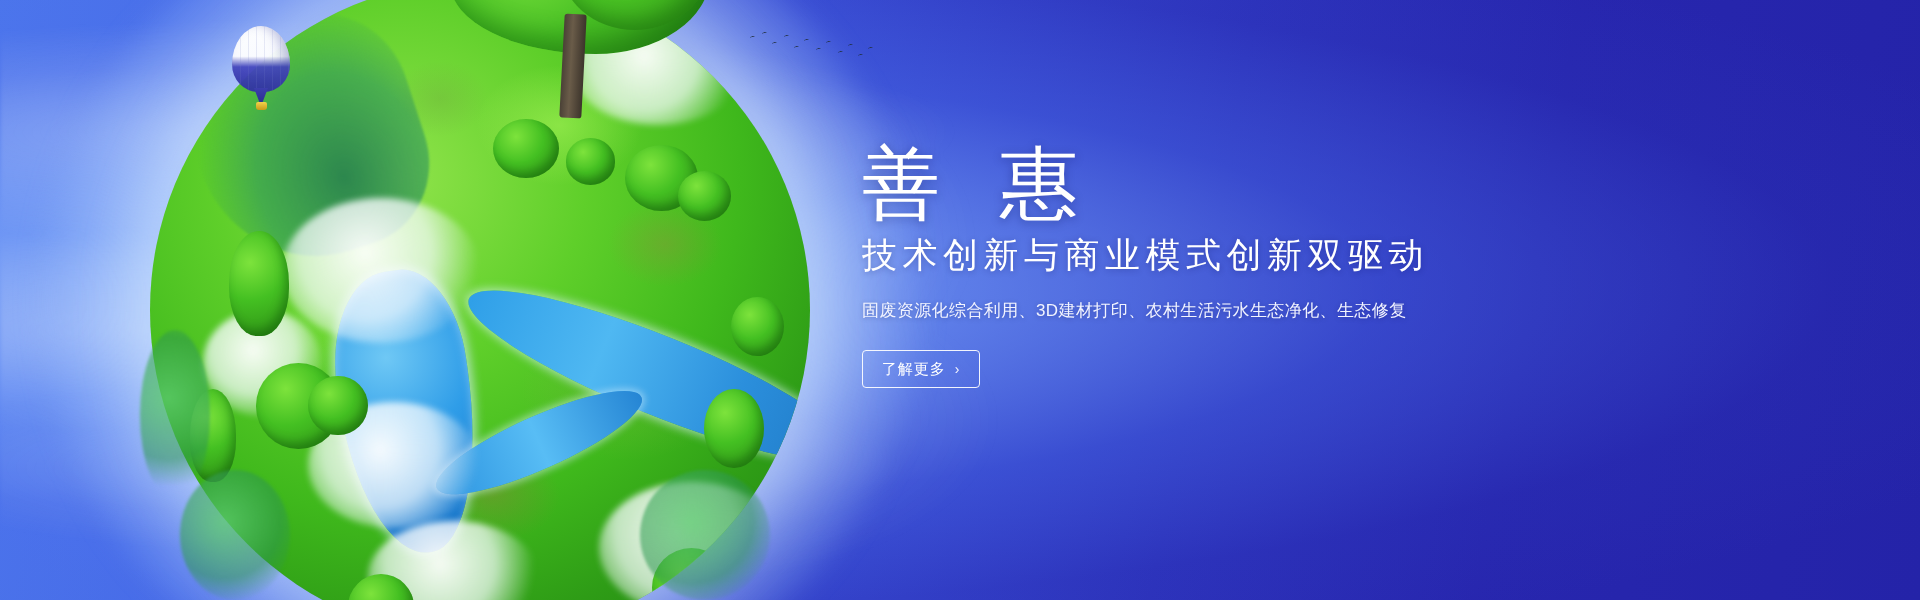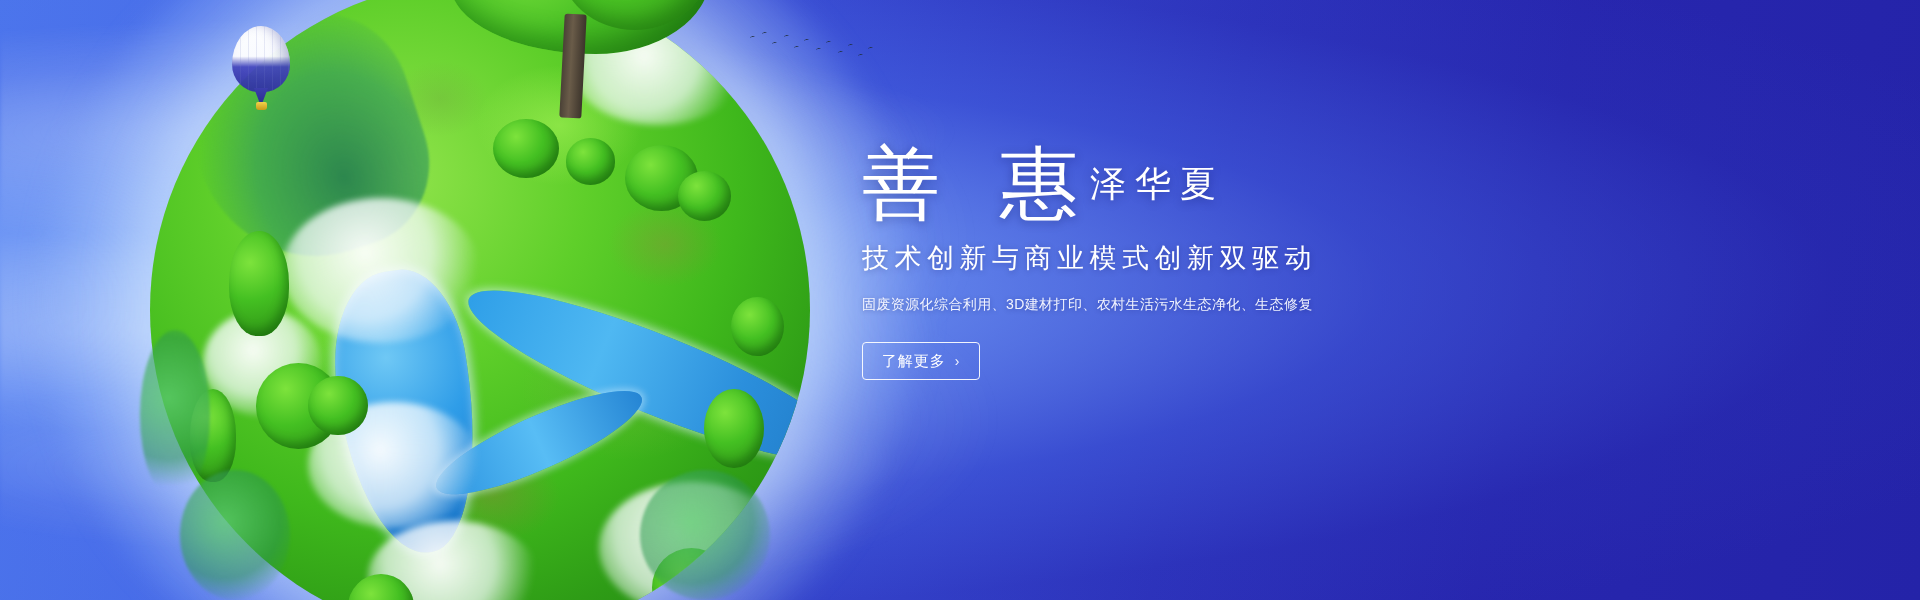--- a/index.html
+++ b/index.html
@@ -263,31 +263,31 @@
     line-height:1;
     font-weight:400;
     letter-spacing:9px;
     position:relative;
     top:-14px;
     margin-left:12px;
   }
   .hl-gap { width:60px; display:inline-block; }
 
   .subtitle {
-    margin-top:24px;
-    font-size:27px;
+    margin-top:16px;
+    font-size:35px;
     letter-spacing:5.5px;
     font-weight:400;
     color:#ffffff;
     text-shadow:0 1px 6px rgba(10,14,80,.30);
     font-family:Liberation Mono, monospace;
   }
   .desc {
     margin-top:20px;
-    font-size:14px;
+    font-size:17px;
     letter-spacing:.4px;
     color:#f2f4ff;
     text-shadow:0 1px 5px rgba(10,14,80,.30);
   }
   .cta {
     display:inline-flex;
     align-items:center;
     justify-content:center;
     gap:9px;
     margin-top:28px;
@@ -374,21 +374,20 @@
   <div class="edge-tree" style="left:140px; top:330px; width:70px;  height:170px;"></div>
   <div class="edge-tree" style="left:180px; top:470px; width:110px; height:130px;"></div>
   <div class="edge-tree" style="left:640px; top:470px; width:130px; height:130px;"></div>
 
   <div class="content">
 
     <div class="headline">
       <span class="hl-big">善</span>
       <span class="hl-gap"></span>
       <span class="hl-big">惠</span>
-      <span class="hl-small">泽华夏</span>
     </div>
 
     <div class="subtitle">技术创新与商业模式创新双驱动</div>
 
     <div class="desc">固废资源化综合利用、3D建材打印、农村生活污水生态净化、生态修复</div>
 
     <button class="cta">
       <span>了解更多</span>
       <span class="chev">›</span>
     </button>

